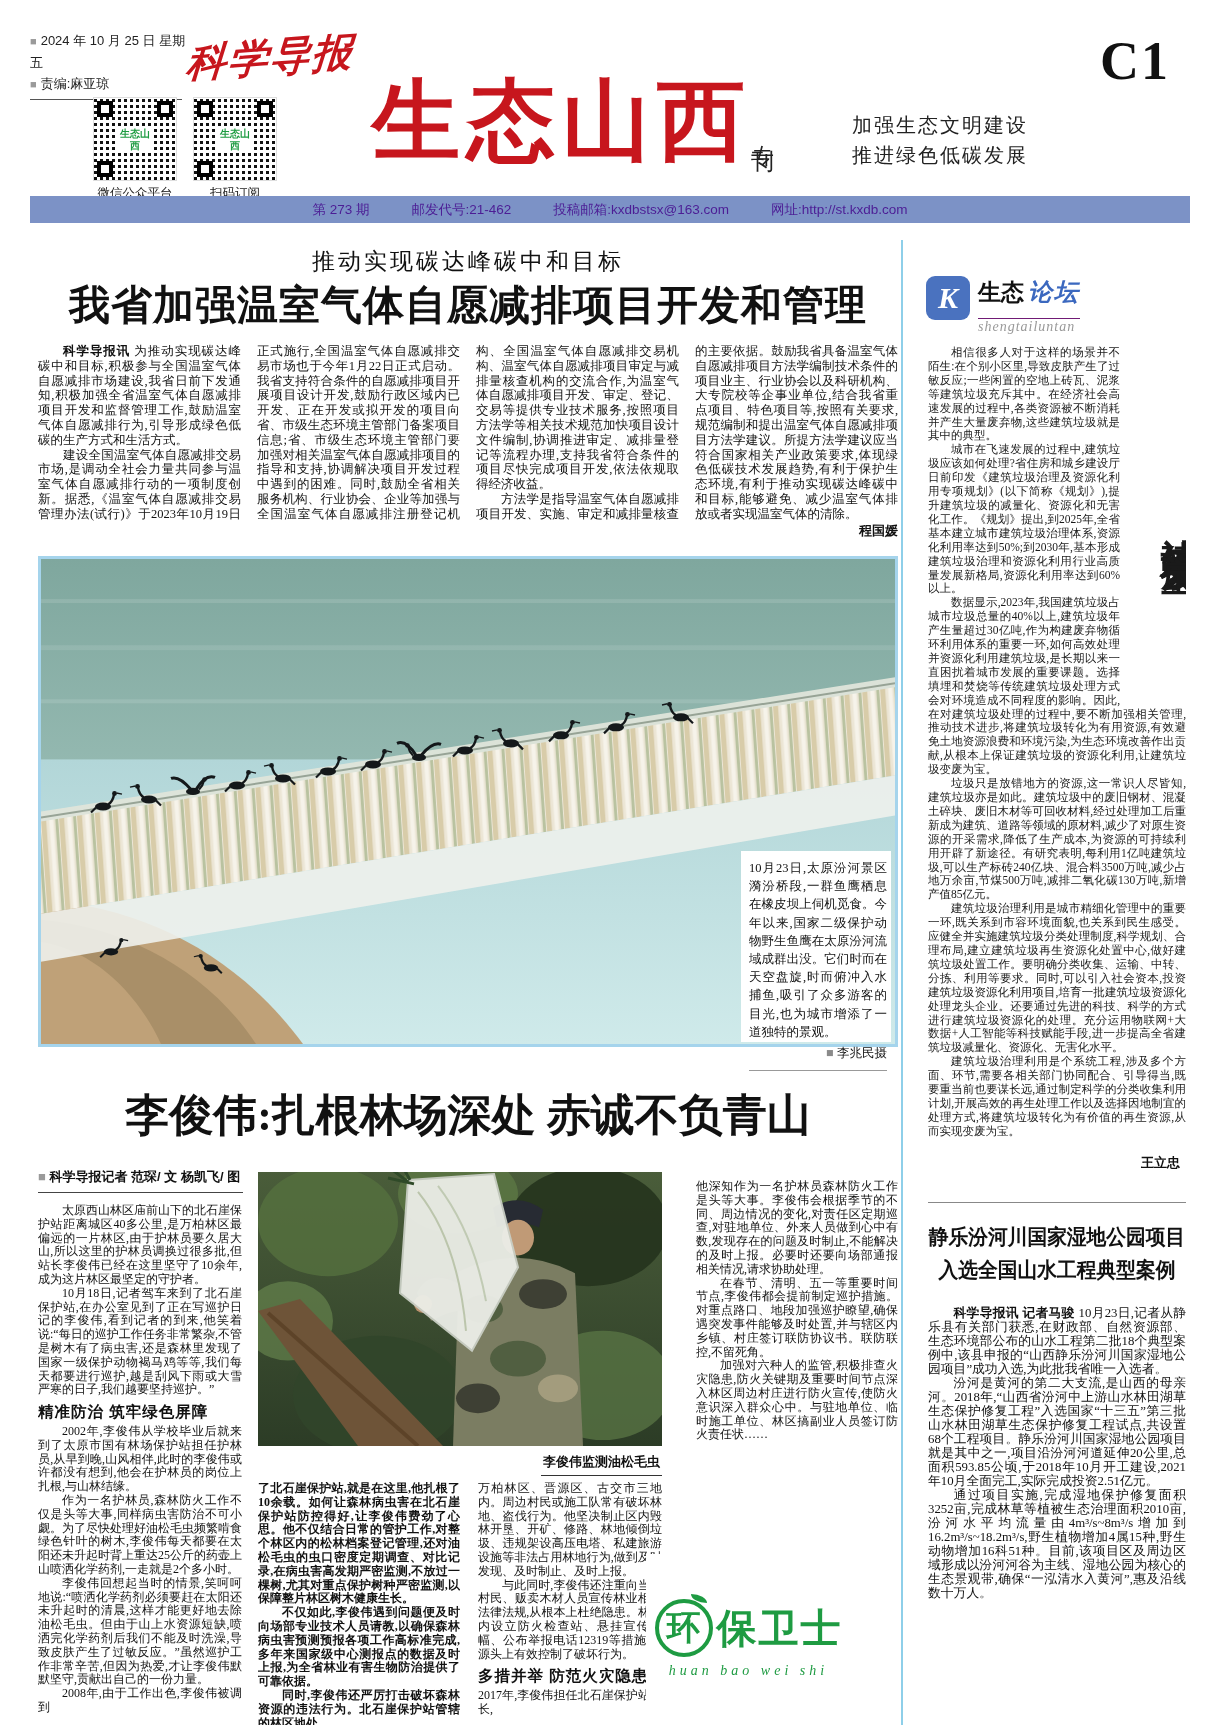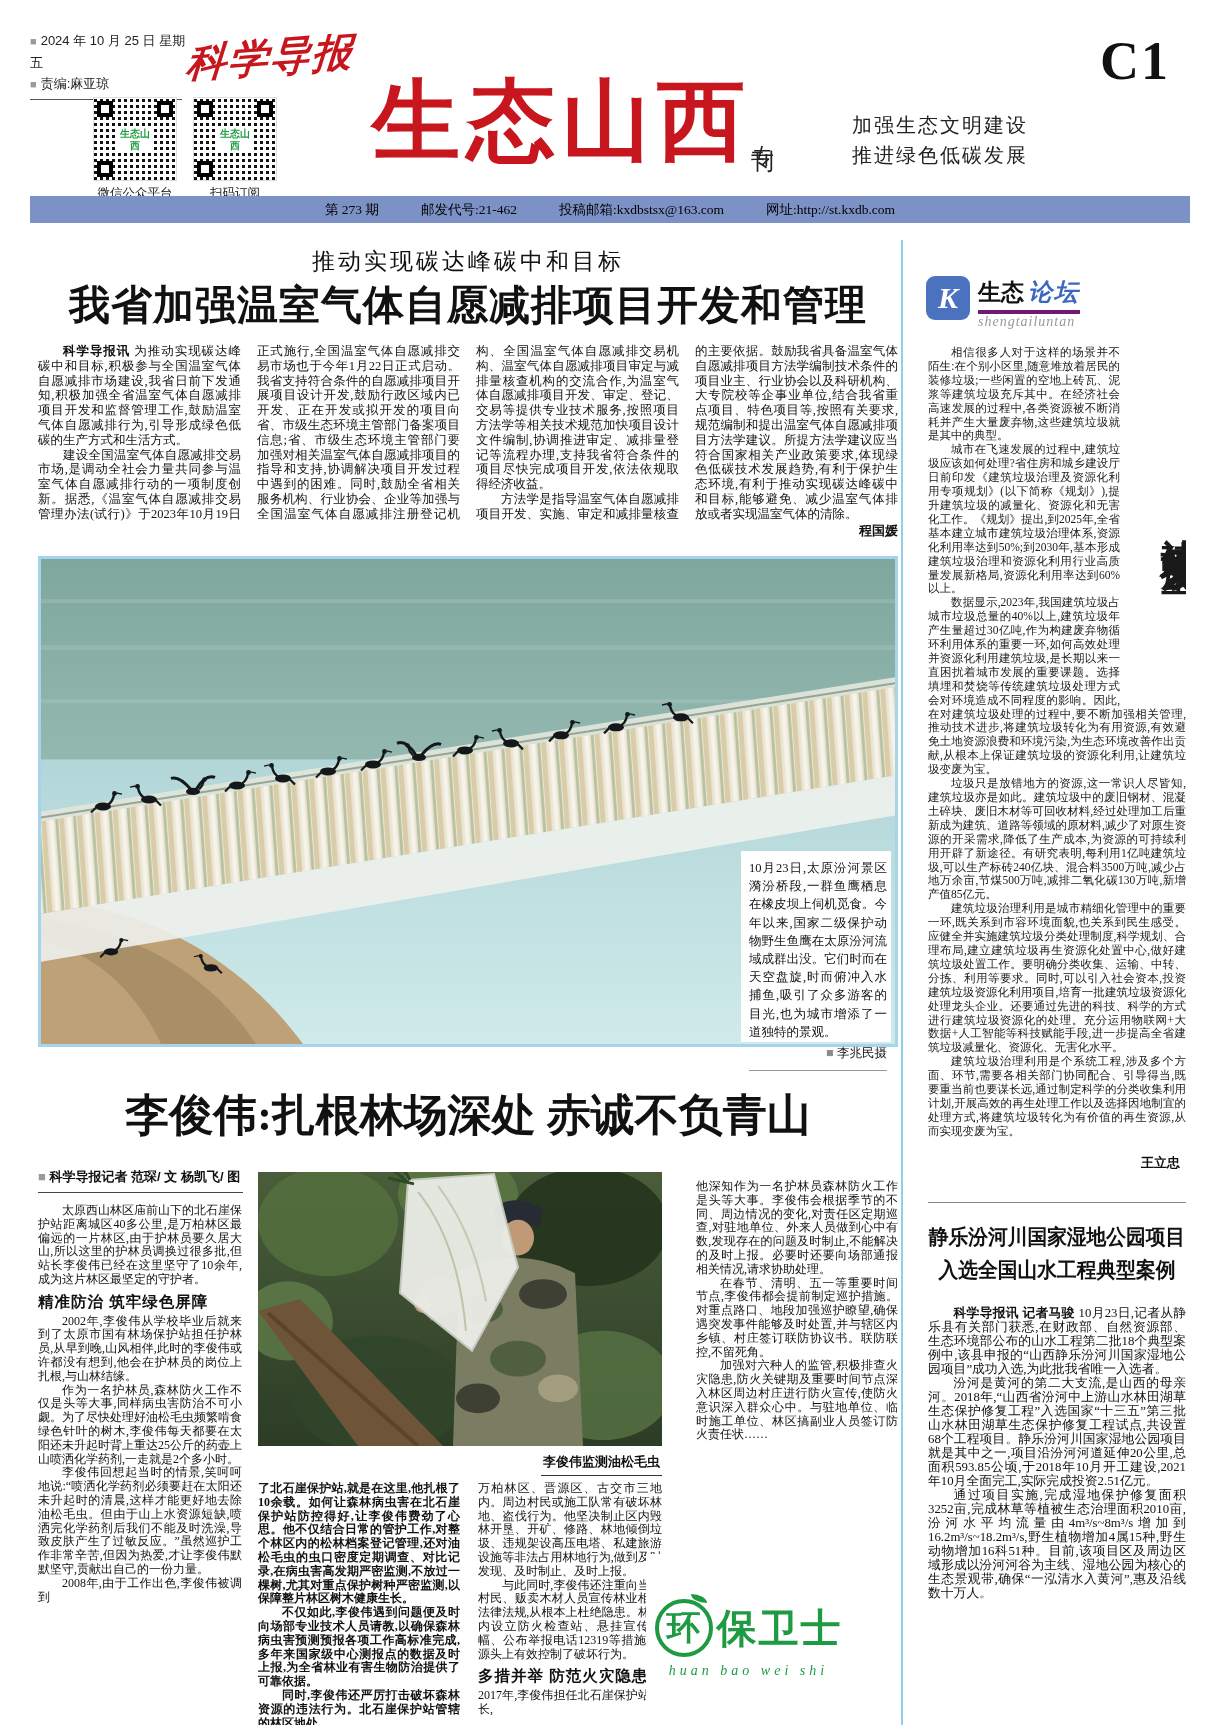--- a/index.html
+++ b/index.html
@@ -27,21 +27,21 @@
   .qr .fp{position:absolute;width:16px;height:16px;border:4px solid #000;background:#fff;}
   .qr .fp.tl{top:3px;left:3px;} .qr .fp.tr{top:3px;right:3px;} .qr .fp.bl{bottom:3px;left:3px;}
   .qr .core{position:absolute;top:30px;left:24px;width:34px;height:24px;background:#fff;
     color:var(--green);font-size:10px;line-height:12px;font-weight:bold;font-family:"Liberation Serif",serif;}
   .qr-label{font-family:"Liberation Sans",sans-serif;font-size:12.5px;margin-top:5px;color:#222;}
   .masthead{font-size:88px;font-weight:900;color:var(--red);letter-spacing:7px;
     font-family:"Liberation Serif",serif;white-space:nowrap;}
   .zhuankan{writing-mode:vertical-rl;font-size:23px;letter-spacing:6px;color:#222;
     font-family:"Liberation Sans",sans-serif;}
   .slogan{font-size:20px;line-height:30px;color:#222;letter-spacing:2px;}
-  .infobar{background:var(--infobar);color:#000000;font-family:Liberation Serif, serif;
+  .infobar{background:var(--infobar);color:#4c1d95;font-family:Liberation Sans, sans-serif;
     font-size:13.5px;display:flex;justify-content:center;gap:42px;align-items:center;}
 
   
   .kicker{text-align:center;font-family:"Liberation Sans",sans-serif;font-size:23px;letter-spacing:3px;color:#111;}
   .headline1{text-align:center;font-family:"Liberation Sans",sans-serif;font-weight:900;
     font-size:41px;letter-spacing:1px;white-space:nowrap;}
   .headline2{text-align:center;font-family:"Liberation Serif",serif;font-weight:900;font-size:44px;white-space:nowrap;}
   .news{font-size:12.5px;line-height:14.8px;text-align:justify;overflow:hidden;}
   .news p{text-indent:2em;}
   .news p.flush{text-indent:0;}
@@ -69,21 +69,21 @@
     font-size:13px;border-bottom:1px solid #333;padding:0 2px 4px;}
 
   
   .v-divider{width:2px;background:var(--divider);}
   .badge{display:flex;align-items:flex-start;gap:8px;}
   .badge .k{width:44px;height:44px;background:var(--badge);border-radius:9px;color:#fff;
     font-family:"Liberation Serif",serif;font-weight:900;font-size:30px;font-style:italic;
     display:flex;align-items:center;justify-content:center;}
   .badge .t1{font-size:23px;font-weight:bold;color:#111;}
   .badge .t2{font-size:24px;font-weight:900;font-style:italic;color:var(--forumblue);letter-spacing:2px;}
-  .badge .titles{border-bottom:4px solid #701a75;padding-bottom:2px;}
+  .badge .titles{border-bottom:1px solid #701a75;padding-bottom:10px;}
   .badge .pinyin{font-style:italic;color:#999;font-size:14px;letter-spacing:1px;}
   .essay{font-size:11.5px;line-height:13.9px;text-align:justify;color:#1a1a1a;overflow:hidden;}
   .essay p{text-indent:2em;}
   .v-title{float:right;writing-mode:vertical-rl;font-size:38px;font-weight:900;
     font-family:"Liberation Serif",serif;height:332px;width:54px;margin:6px 0 10px 12px;
     letter-spacing:2px;text-align:center;}
   .essay-byline{text-align:right;font-weight:bold;font-size:13px;padding-right:6px;}
   .sb-hr{border-top:1px solid #888;}
   .headline3{text-align:center;font-family:"Liberation Sans",sans-serif;font-weight:900;
     font-size:21px;line-height:33px;transform:scaleX(0.94);white-space:nowrap;}
@@ -233,20 +233,21 @@
   </div>
 
   <div class="abs headline2" style="left:38px;top:1086px;width:860px;">李俊伟:扎根林场深处  赤诚不负青山</div>
   <div class="abs byline2" style="left:38px;top:1168px;width:205px;">
     <span class="sq">■ </span><span>科学导报记者 范琛/ 文 杨凯飞/ 图</span>
   </div>
 
   <div class="abs news a2col" style="left:38px;top:1204px;width:204px;height:521px;">
     <div>
         <p>太原西山林区庙前山下的北石崖保护站距离城区40多公里,是万柏林区最偏远的一片林区,由于护林员要久居大山,所以这里的护林员调换过很多批,但站长李俊伟已经在这里坚守了10余年,成为这片林区最坚定的守护者。</p>
+        <p>10月18日,记者驾车来到了北石崖保护站,在办公室见到了正在写巡护日记的李俊伟,看到记者的到来,他笑着说:“每日的巡护工作任务非常繁杂,不管是树木有了病虫害,还是森林里发现了国家一级保护动物褐马鸡等等,我们每天都要进行巡护,越是刮风下雨或大雪严寒的日子,我们越要坚持巡护。”</p>
       </div>
     <div class="subhead">精准防治  筑牢绿色屏障</div>
     <div>
         <p>2002年,李俊伟从学校毕业后就来到了太原市国有林场保护站担任护林员,从早到晚,山风相伴,此时的李俊伟或许都没有想到,他会在护林员的岗位上扎根,与山林结缘。</p>
         <p>作为一名护林员,森林防火工作不仅是头等大事,同样病虫害防治不可小觑。为了尽快处理好油松毛虫频繁啃食绿色针叶的树木,李俊伟每天都要在太阳还未升起时背上重达25公斤的药壶上山喷洒化学药剂,一走就是2个多小时。</p>
         <p>李俊伟回想起当时的情景,笑呵呵地说:“喷洒化学药剂必须要赶在太阳还未升起时的清晨,这样才能更好地去除油松毛虫。但由于山上水资源短缺,喷洒完化学药剂后我们不能及时洗澡,导致皮肤产生了过敏反应。”虽然巡护工作非常辛苦,但因为热爱,才让李俊伟默默坚守,贡献出自己的一份力量。</p>
         <p>2008年,由于工作出色,李俊伟被调到</p>
       </div>
   </div>
 
@@ -333,21 +334,21 @@
         <span class="t1">生态</span>
         <span class="t2">论坛</span>
       </div>
       <div class="pinyin">shengtailuntan</div>
     </div>
   </div>
 
   <div class="abs essay" style="left:928px;top:346px;width:258px;height:802px;">
     <div class="v-title">让建筑垃圾变废为宝</div>
     <div>
-        <p>相信很多人对于这样的场景并不陌生:在个别小区里,随意堆放着居民的装修垃圾;一些闲置的空地上砖瓦、泥浆等建筑垃圾充斥其中。在经济社会高速发展的过程中,各类资源被不断消耗并产生大量废弃物,这些建筑垃圾就是其中的典型。</p>
+        <p>相信很多人对于这样的场景并不陌生:在个别小区里,导致皮肤产生了过敏反应;一些闲置的空地上砖瓦、泥浆等建筑垃圾充斥其中。在经济社会高速发展的过程中,各类资源被不断消耗并产生大量废弃物,这些建筑垃圾就是其中的典型。</p>
         <p>城市在飞速发展的过程中,建筑垃圾应该如何处理?省住房和城乡建设厅日前印发《建筑垃圾治理及资源化利用专项规划》(以下简称《规划》),提升建筑垃圾的减量化、资源化和无害化工作。《规划》提出,到2025年,全省基本建立城市建筑垃圾治理体系,资源化利用率达到50%;到2030年,基本形成建筑垃圾治理和资源化利用行业高质量发展新格局,资源化利用率达到60%以上。</p>
         <p>数据显示,2023年,我国建筑垃圾占城市垃圾总量的40%以上,建筑垃圾年产生量超过30亿吨,作为构建废弃物循环利用体系的重要一环,如何高效处理并资源化利用建筑垃圾,是长期以来一直困扰着城市发展的重要课题。选择填埋和焚烧等传统建筑垃圾处理方式会对环境造成不同程度的影响。因此,在对建筑垃圾处理的过程中,要不断加强相关管理,推动技术进步,将建筑垃圾转化为有用资源,有效避免土地资源浪费和环境污染,为生态环境改善作出贡献,从根本上保证建筑垃圾的资源化利用,让建筑垃圾变废为宝。</p>
         <p>垃圾只是放错地方的资源,这一常识人尽皆知,建筑垃圾亦是如此。建筑垃圾中的废旧钢材、混凝土碎块、废旧木材等可回收材料,经过处理加工后重新成为建筑、道路等领域的原材料,减少了对原生资源的开采需求,降低了生产成本,为资源的可持续利用开辟了新途径。有研究表明,每利用1亿吨建筑垃圾,可以生产标砖240亿块、混合料3500万吨,减少占地万余亩,节煤500万吨,减排二氧化碳130万吨,新增产值85亿元。</p>
         <p>建筑垃圾治理利用是城市精细化管理中的重要一环,既关系到市容环境面貌,也关系到民生感受。应健全并实施建筑垃圾分类处理制度,科学规划、合理布局,建立建筑垃圾再生资源化处置中心,做好建筑垃圾处置工作。要明确分类收集、运输、中转、分拣、利用等要求。同时,可以引入社会资本,投资建筑垃圾资源化利用项目,培育一批建筑垃圾资源化处理龙头企业。还要通过先进的科技、科学的方式进行建筑垃圾资源化的处理。充分运用物联网+大数据+人工智能等科技赋能手段,进一步提高全省建筑垃圾减量化、资源化、无害化水平。</p>
         <p>建筑垃圾治理利用是个系统工程,涉及多个方面、环节,需要各相关部门协同配合、引导得当,既要重当前也要谋长远,通过制定科学的分类收集利用计划,开展高效的再生处理工作以及选择因地制宜的处理方式,将建筑垃圾转化为有价值的再生资源,从而实现变废为宝。</p>
       </div>
   </div>
   <div class="abs essay-byline" style="left:928px;top:1154px;width:258px;">王立忠</div>
 
   <div class="abs sb-hr" style="left:928px;top:1202px;width:258px;"></div>

